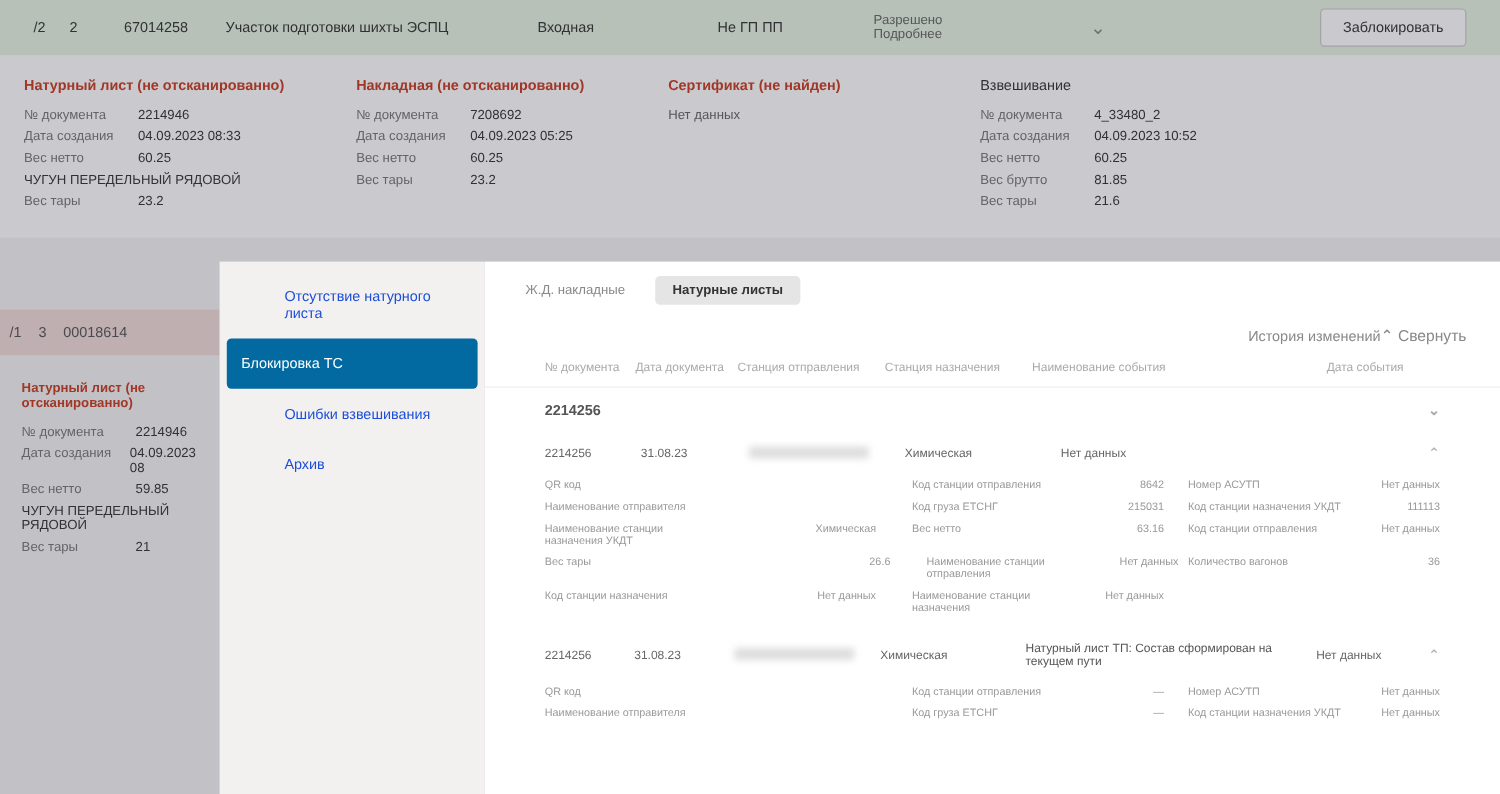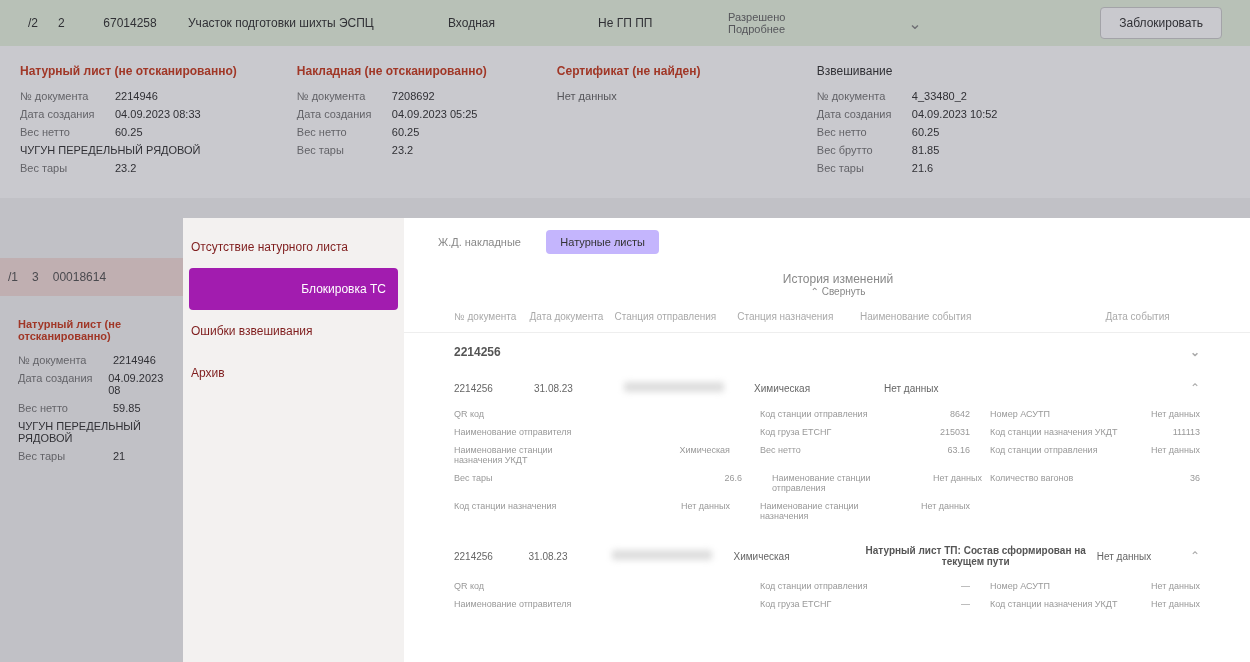--- a/index.html
+++ b/index.html
@@ -32,29 +32,29 @@
 
 .details2 { position: absolute; left: 0; top: 318px; width: 183px; padding: 0 8px 0 18px; }
 .details2 h4 { color: #c93c20; font-size: 11px; font-weight: bold; margin-bottom: 12px; }
 .details2 .kv { display: flex; margin-bottom: 6px; font-size: 11px; }
 .details2 .kv .k { width: 95px; color: #777; }
 .details2 .kv .v { color: #333; }
 
 .overlay-dim { position: absolute; left: 0; top: 0; width: 1250px; height: 662px; background: rgba(40,40,60,0.25); pointer-events: none; }
 
 .sidepanel { position: absolute; left: 183px; top: 218px; width: 221px; height: 444px; background: #f3f1f0; padding: 8px 0; }
-.sidepanel .item { padding: 14px 8px; font-size: 12px; color: #7f1d1d; cursor: pointer; }
-.sidepanel .item.active { background: #a21caf; color: #fff; border-radius: 4px; margin: 0 6px; padding: 14px 12px; text-align: right; }
+.sidepanel .item { padding: 14px 18px; font-size: 12px; color: #1d4ed8; cursor: pointer; margin-left: 36px; }
+.sidepanel .item.active { background: #0369a1; color: #fff; border-radius: 4px; margin: 0 6px; padding: 14px 12px; }
 
 .mainpanel { position: absolute; left: 404px; top: 218px; width: 846px; height: 444px; background: #fff; }
 .tabs { padding: 12px 20px 0 20px; }
 .tab { display: inline-block; padding: 6px 14px; font-size: 11px; color: #888; border-radius: 4px; cursor: pointer; margin-right: 8px; }
-.tab.active { background: #c4b5fd; color: #333; }
-.hist-hdr { display: flex; justify-content: flex-end; align-items: center; padding: 18px 28px 4px 50px; color: #888; font-size: 12px; flex-direction: column; }
-.collapse { font-size: 10px; color: #888; cursor: pointer; }
+.tab.active { background: #e5e5e5; color: #333; font-weight: bold; }
+.hist-hdr { display: flex; justify-content: flex-end; align-items: center; padding: 18px 28px 4px 50px; color: #888; font-size: 12px; }
+.collapse { font-size: 13px; color: #888; cursor: pointer; }
 .thead { display: flex; padding: 10px 50px; font-size: 10px; color: #aaa; }
 .th1 { width: 80px; } .th2 { width: 90px; } .th3 { width: 130px; } .th4 { width: 130px; } .th5 { width: 260px; } .th6 { width: 100px; }
 .grp { padding: 12px 50px; font-size: 12px; font-weight: bold; color: #555; border-top: 1px solid #eee; display: flex; justify-content: space-between; }
 .trow { display: flex; padding: 10px 50px; font-size: 10px; color: #666; align-items: center; }
 .trow .blur { filter: blur(3px); background: #ddd; height: 10px; border-radius: 2px; display: inline-block; }
 .sub { padding: 4px 50px; display: flex; font-size: 9px; color: #999; }
 .sub .sk { width: 130px; } .sub .sv { flex: 1; text-align: right; margin-right: 30px; }
 .sub .sk2 { width: 130px; } .sub .sv2 { width: 80px; text-align: right; }
 .chev { font-size: 12px; color: #aaa; margin-left: auto; }
 </style>
@@ -250,21 +250,21 @@
         <span class="sv2">Нет данных</span>
         <span class="sk2" style="margin-left:20px;"></span>
         <span class="sv2"></span>
       </div>
     </div>
   <div class="trow" style="margin-top:10px;">
     <span class="th1">2214256</span>
     <span class="th2">31.08.23</span>
     <span class="th3"><span class="blur" style="width:100px;"></span></span>
     <span class="th4">Химическая</span>
-    <span class="th5" style="font-weight:bold;color:#555;text-align:center;">Натурный лист ТП: Состав сформирован на текущем пути</span>
+    <span class="th5" style="font-weight:normal;color:#555;">Натурный лист ТП: Состав сформирован на текущем пути</span>
     <span class="th6">Нет данных</span>
     <span class="chev">⌃</span>
   </div>
   <div id="sub2-container">
       <div class="sub">
         <span class="sk">QR код</span>
         <span class="sv"><span class="blur" style="width:120px;display:inline-block;"></span></span>
         <span class="sk2">Код станции отправления</span>
         <span class="sv2">—</span>
         <span class="sk2" style="margin-left:20px;">Номер АСУТП</span>

